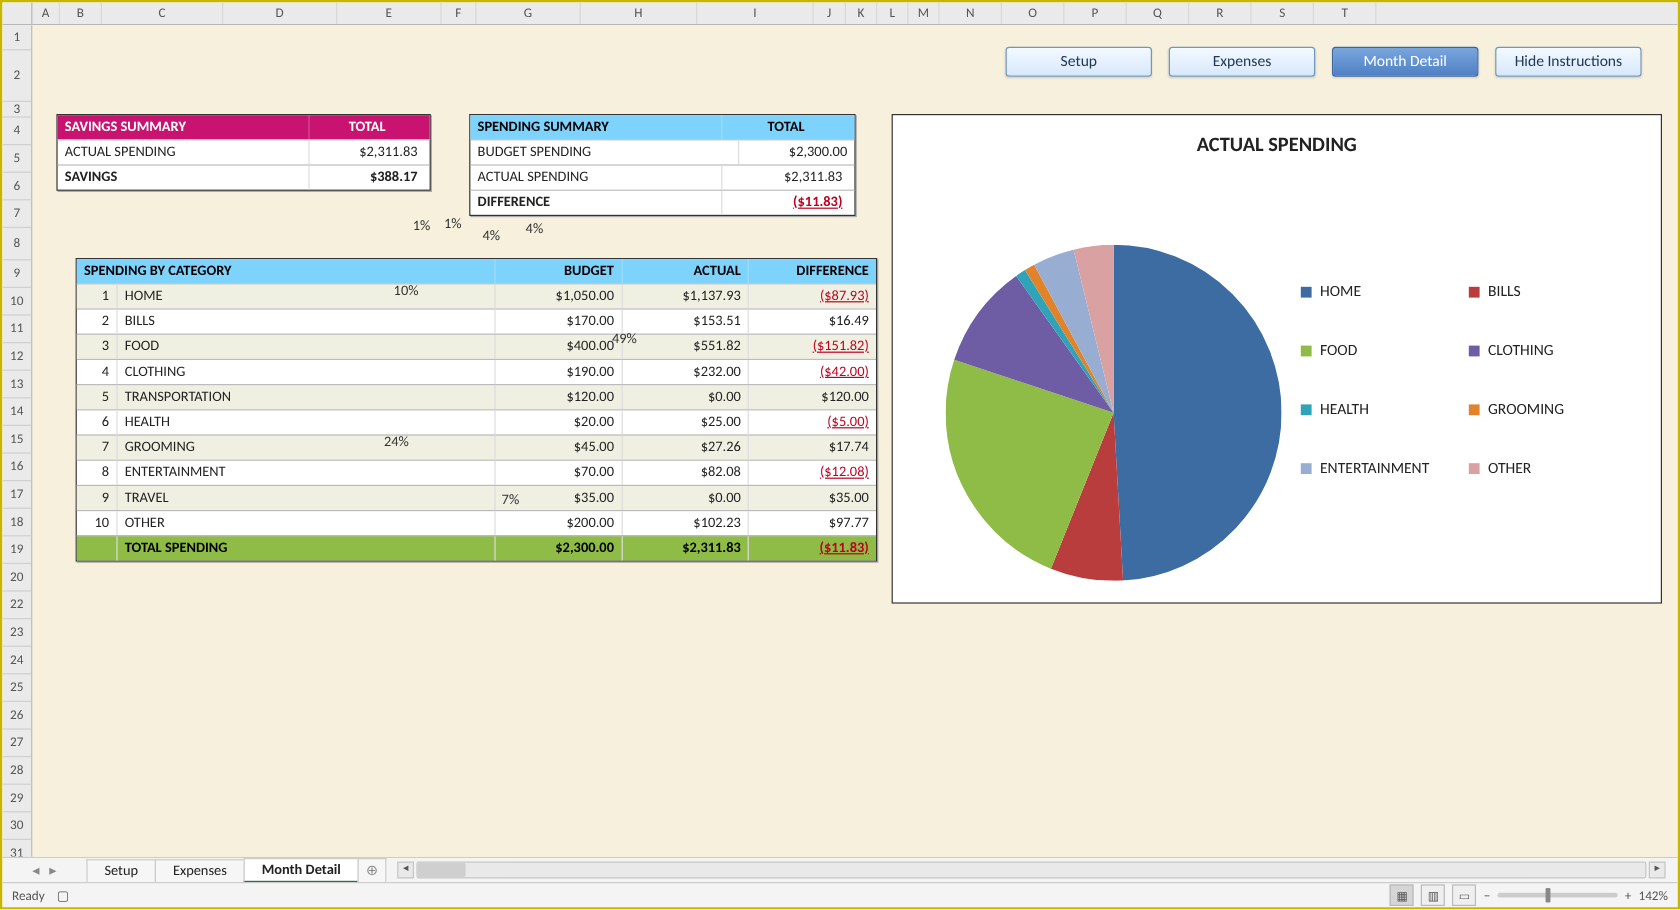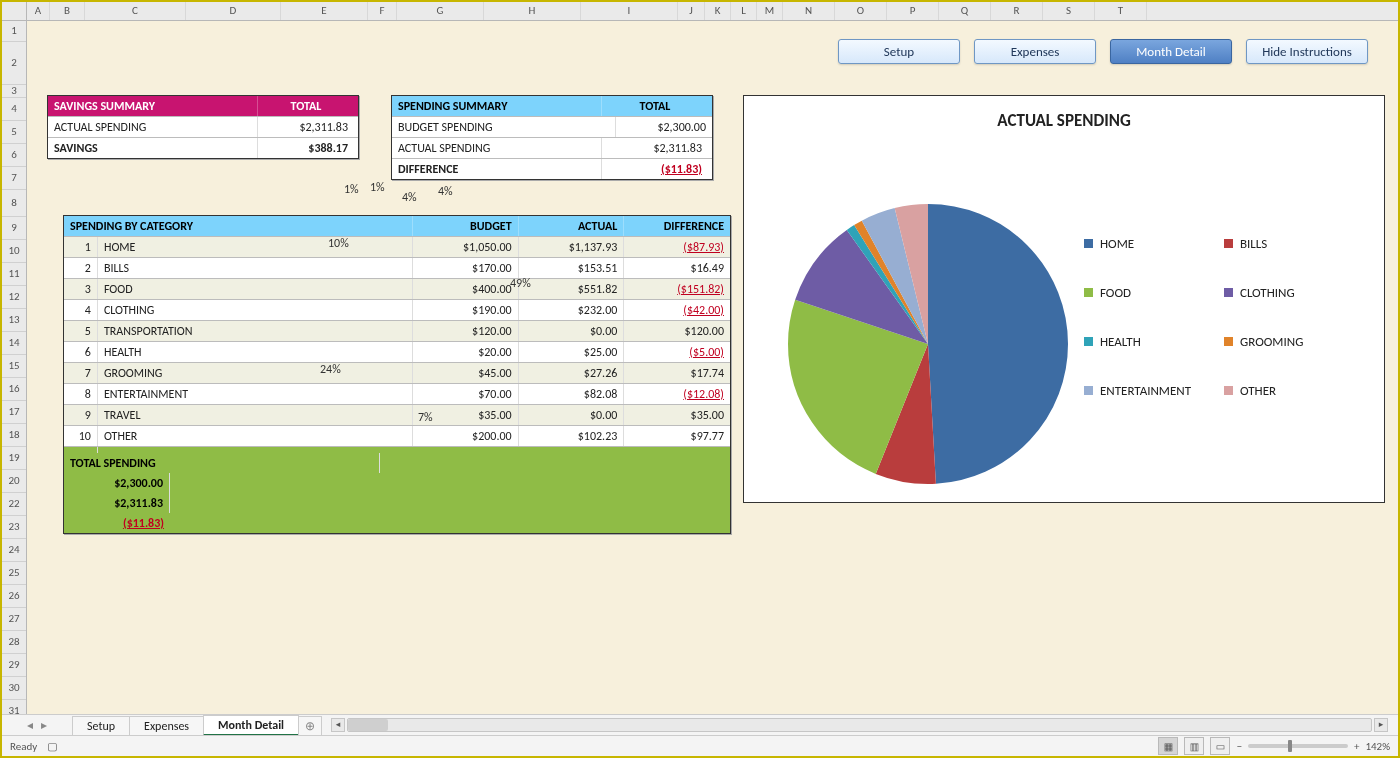--- a/index.html
+++ b/index.html
@@ -26,21 +26,21 @@
   .tbl .hdr.pink{background:#c81470;}
   .tbl .hdr.green{background:#7dd3fc;}
   .tbl .hdr div{padding:3px 6px;border-right:1px solid rgba(255,255,255,.25);box-sizing:border-box;}
   .tbl .row{display:flex;border-top:1px solid #bcbcbc;}
   .tbl .row div{padding:3px 6px;box-sizing:border-box;border-right:1px solid #ddd;}
   .tbl .row div:last-child,.tbl .hdr div:last-child{border-right:none;}
   .bold{font-weight:700;}
   .right{text-align:right;}
   .neg{color:#c00020;text-decoration:underline;}
   .alt{background:#f0f0e2;}
-  .totrow{background:#8fbc46;color:#000;flex-direction:column;}
+  .totrow{background:#8fbc46;color:#000;}
   .cat .hdr .c1{width:350px;text-align:left;}
   .cat .hdr .c2,.cat .hdr .c3,.cat .hdr .c4{width:106px;text-align:right;}
   .cat .row .c0{width:34px;text-align:right;}
   .cat .row .c1{width:316px;}
   .cat .row .c2,.cat .row .c3,.cat .row .c4{width:106px;text-align:right;}
   
   .chartbox{position:absolute;border:1px solid #333;background:#fff;top:74px;left:716px;width:640px;height:406px;}
   .chartbox .ctitle{text-align:center;font-weight:700;font-size:17px;margin-top:14px;}
   .pie{position:absolute;top:108px;left:44px;width:280px;height:280px;transform:rotate(-90deg);}
   .pie circle{fill:transparent;stroke-width:140;}

